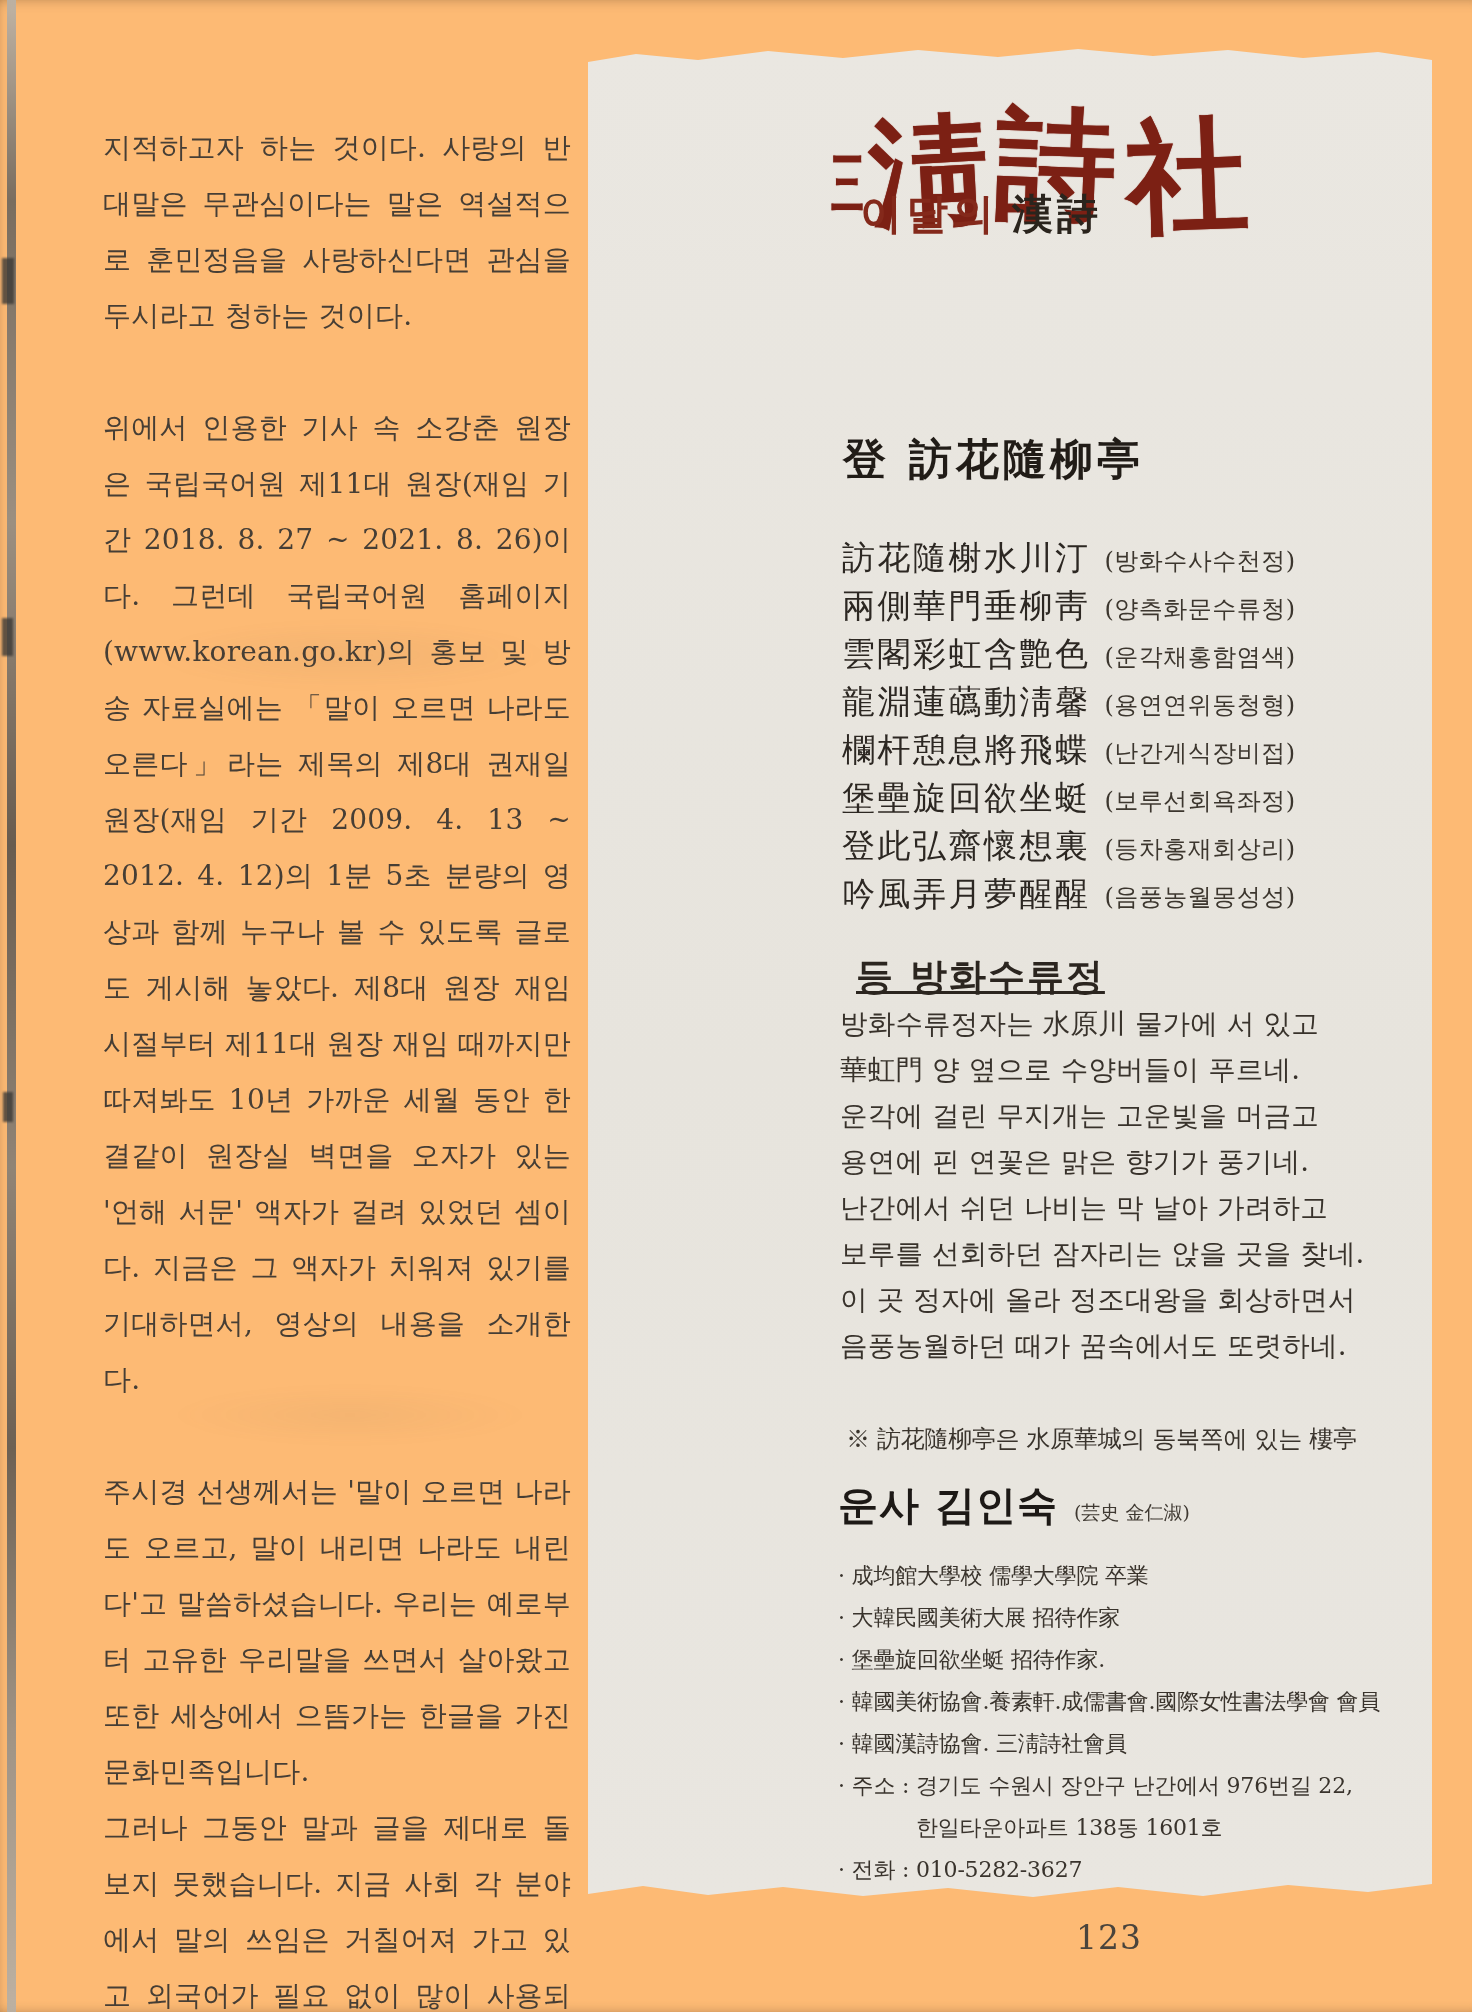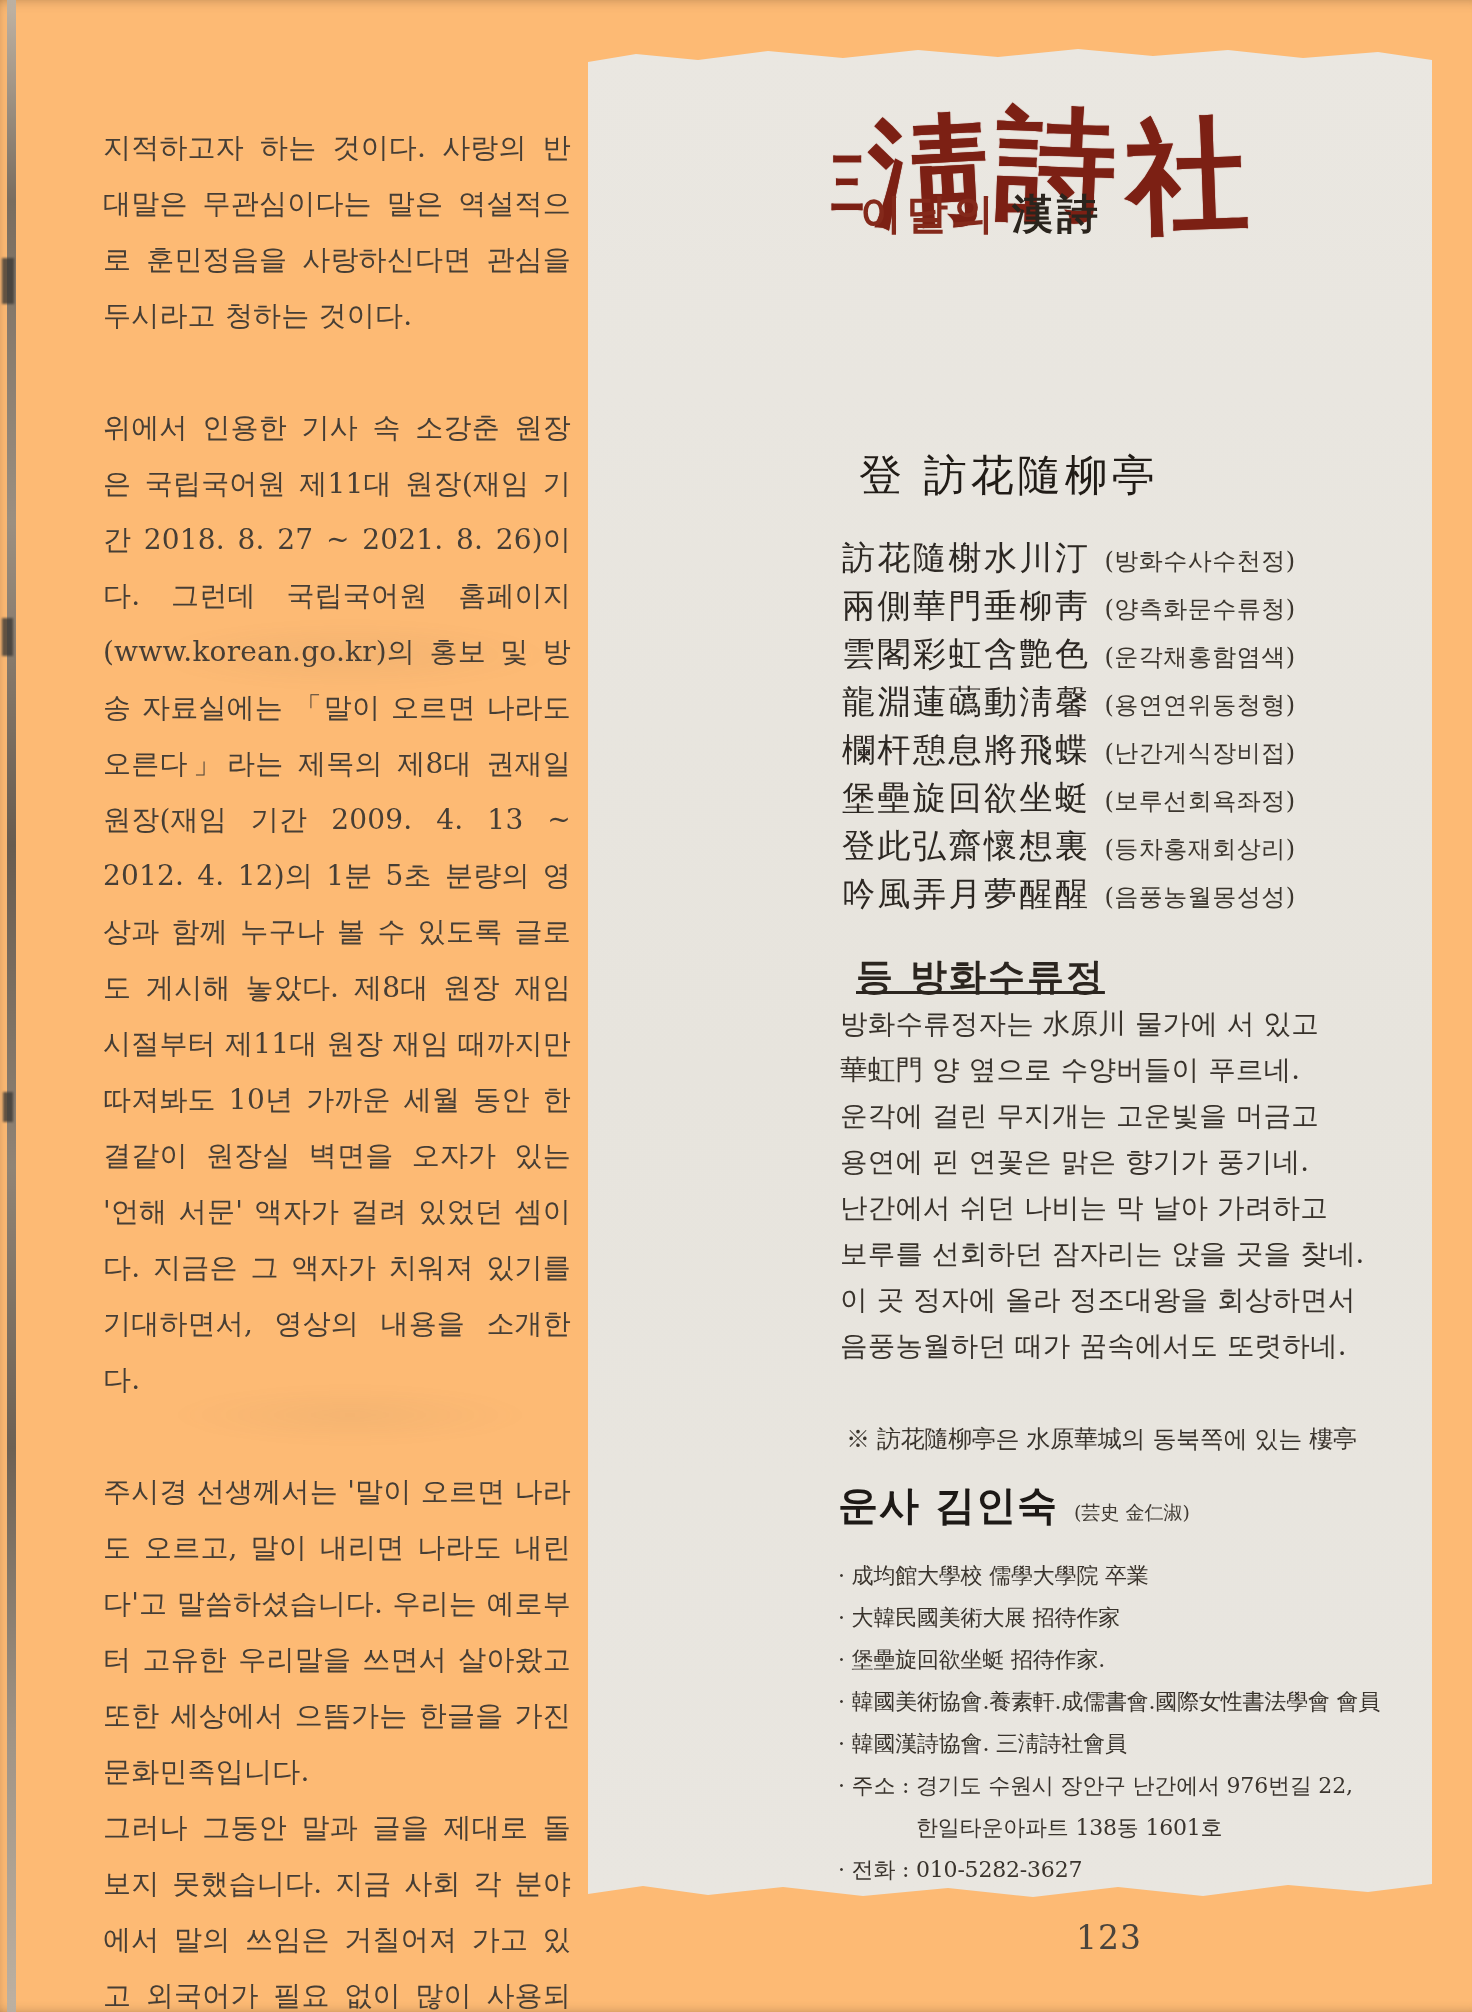--- a/index.html
+++ b/index.html
@@ -56,22 +56,22 @@
   .logo span{display:inline-block;font-weight:bold;}
   .lc1{font-size:66px;transform:scaleX(.5) translateY(-6px);letter-spacing:-6px;margin-right:-6px;}
   .lc2{font-size:118px;transform:rotate(-3deg);}
   .lc3{font-size:120px;transform:rotate(2deg) translateY(-6px);margin-left:8px;}
   .lc4{font-size:122px;transform:rotate(-2deg) translateY(6px);margin-left:10px;}
 
   .monthly{position:absolute;left:272px;top:140px;width:420px;white-space:nowrap;}
   .m-ko{font-size:42px;font-weight:bold;color:#84291b;letter-spacing:4px;}
   .m-hj{font-size:41px;font-weight:bold;color:#2a241d;margin-left:14px;letter-spacing:4px;}
 
-  .poem-title{position:absolute;left:255px;top:385px;margin:16px;
-    font-size:43px;font-weight:normal;color:#211c17;letter-spacing:4px;white-space:nowrap;}
+  .poem-title{position:absolute;left:255px;top:385px;margin:0;
+    font-size:43px;font-weight:bold;color:#211c17;letter-spacing:4px;white-space:nowrap;}
 
   .poem{position:absolute;left:254px;top:488px;}
   .pl{height:48px;line-height:48px;white-space:nowrap;}
   .hanja{font-size:33px;color:#2c2722;letter-spacing:2.5px;}
   .reading{font-size:24px;color:#3c362e;margin-left:14px;letter-spacing:.5px;}
 
   .tr-head{position:absolute;left:252px;top:890px;margin:16px;
     font-size:37px;font-weight:600;color:#2b251f;letter-spacing:2px;white-space:nowrap;text-decoration:underline;}
 
   .tr-body{position:absolute;left:252px;top:954px;}

